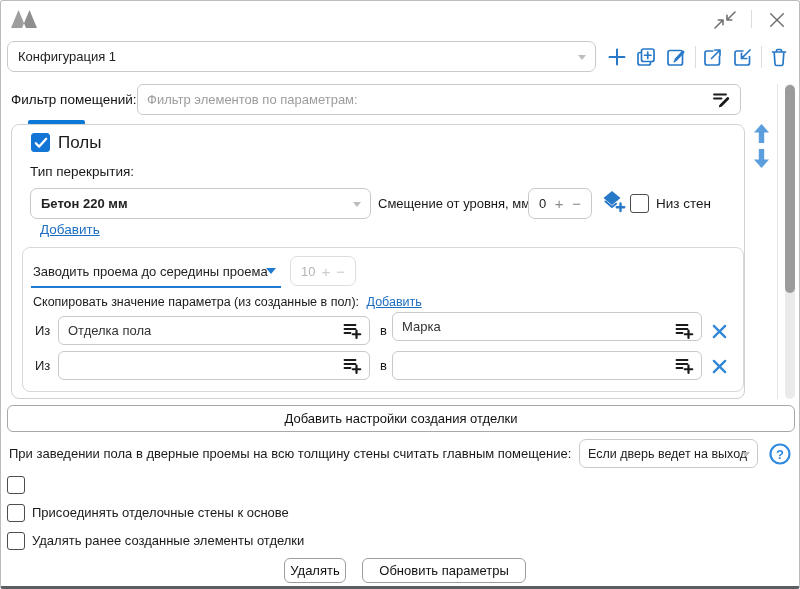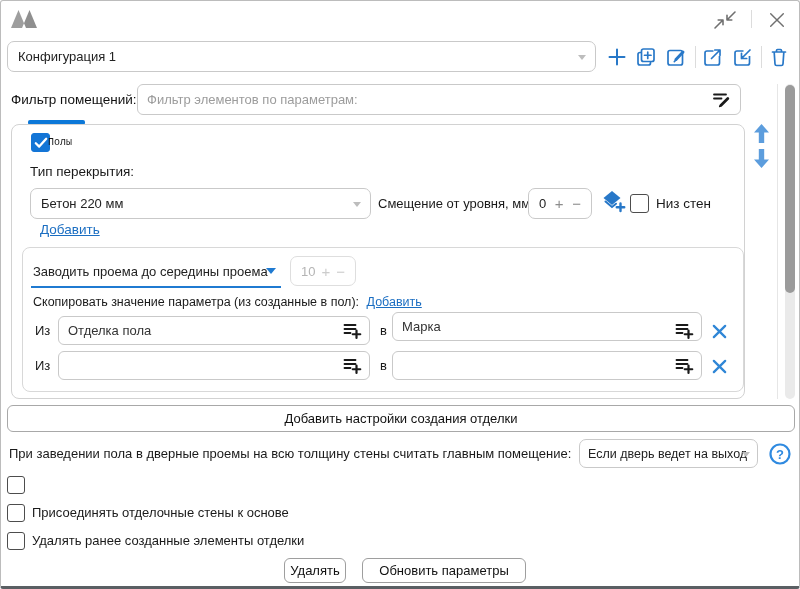--- a/index.html
+++ b/index.html
@@ -146,25 +146,25 @@
 
   <div class="a" style="left:27px;top:119px;width:57px;height:5px;background:#0c78d8;border-radius:2px;"></div>
 
   <div class="panel" style="left:10px;top:123px;width:734px;height:275px;">
 
     <div class="cb checked" style="left:19px;top:8px;">
       <svg class="check" width="16" height="16" viewBox="0 0 16 16">
         <path d="M2.8,8.2 L6.2,11.6 L13.2,3.8" stroke="#fff" stroke-width="2.3" fill="none" stroke-linecap="round" stroke-linejoin="round"></path>
       </svg>
     </div>
-    <div class="lbl" style="left:36px;top:8px;height:19px;line-height:19px;font-size:10px;font-family:Liberation Mono, monospace;">Полы</div>
+    <div class="lbl" style="left:46px;top:8px;height:19px;line-height:19px;font-size:17px;">Полы</div>
 
     <div class="lbl" style="left:18px;top:39px;font-size:13.5px;">Тип перекрытия:</div>
 
-    <div class="combo" style="left:18px;top:63px;width:341px;height:31px;">
+    <div class="combo" style="left:18px;top:63px;width:341px;height:31px;font-weight:bold;">
       <span>Бетон 220 мм</span>
       <span class="caret"></span>
     </div>
 
     <div class="lbl" style="left:366px;top:63px;height:31px;line-height:31px;">Смещение от уровня, мм:</div>
 
     <div class="spin" style="left:516px;top:63px;width:64px;height:31px;">
       <span class="v">0</span>
       <span class="b">+</span>
       <span class="b">−</span>

